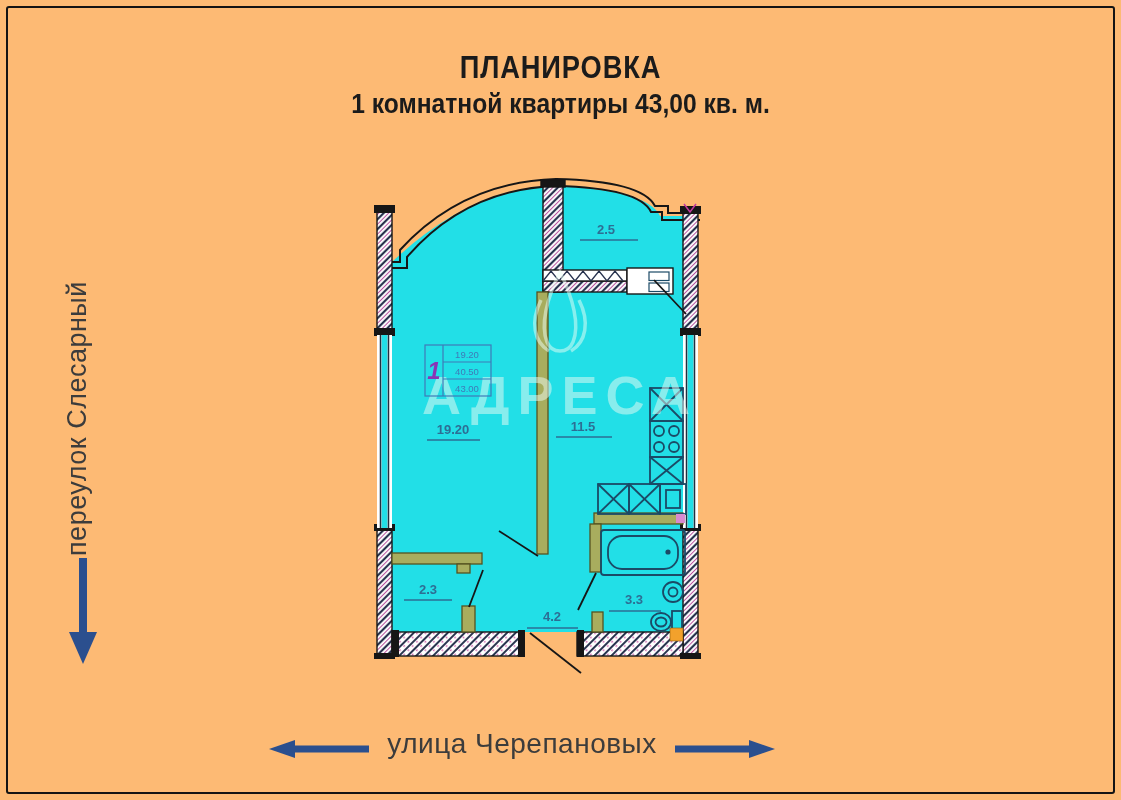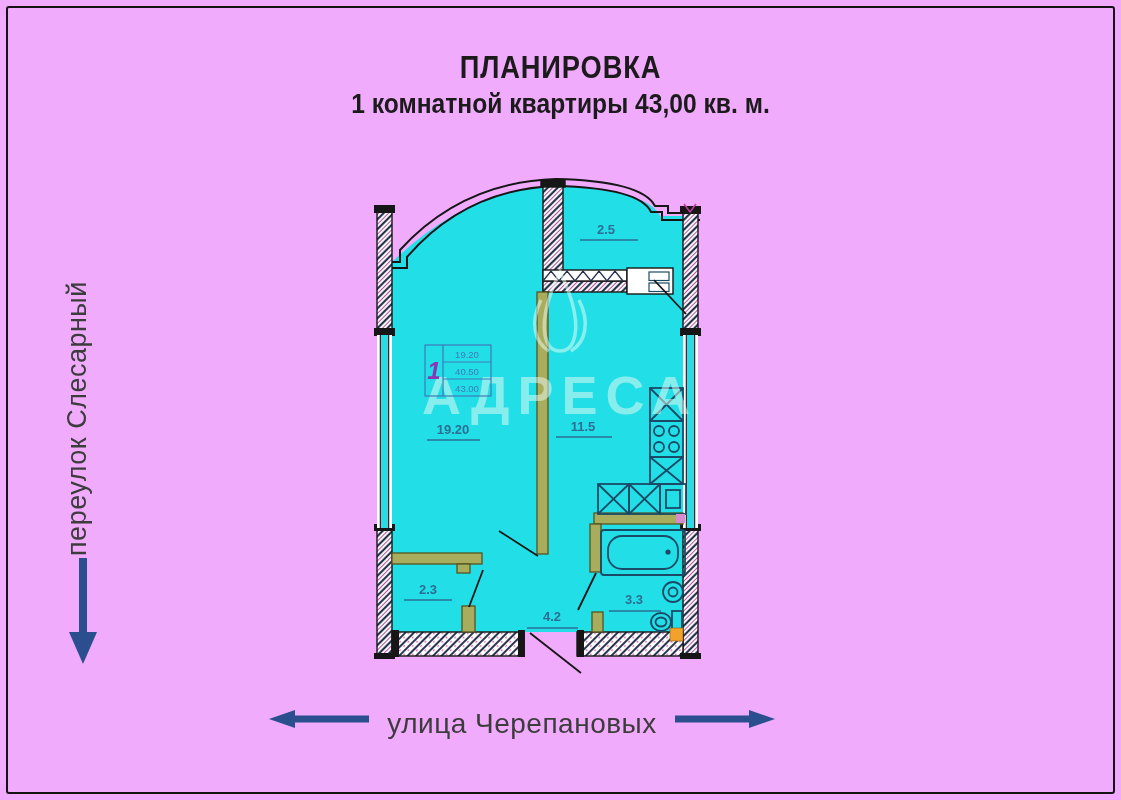--- a/index.html
+++ b/index.html
@@ -1,17 +1,17 @@
 <!DOCTYPE html>
 <html><head>
 <meta charset="utf-8">
 <style>
   html,body{margin:0;padding:0;background:#888;}
   .canvas{
-    position:relative;width:1121px;height:800px;background:#f0abfc;
+    position:relative;width:1121px;height:800px;background:#fdba74;
     font-family:"Liberation Sans", sans-serif;overflow:hidden;
   }
   .frame{
     position:absolute;left:6px;top:6px;right:6px;bottom:6px;
     border:2px solid #141414;border-radius:3px;pointer-events:none;
   }
   .title{
     position:absolute;left:0;top:50px;width:1121px;text-align:center;color:#1b1b1b;
   }
   .title .l1{
@@ -20,21 +20,21 @@
   .title .l2{
     font-size:28px;font-weight:bold;margin-top:2px;transform:scaleX(.88);transform-origin:center;
   }
   .left-street{
     position:absolute;left:62px;top:556px;transform:rotate(-90deg);transform-origin:0 0;
     font-size:27px;color:#3c3c3c;white-space:nowrap;width:270px;letter-spacing:.5px;
   }
   .left-arrow{position:absolute;left:62px;top:556px;}
   .bottom-street{
     position:absolute;left:0;top:708px;width:1044px;height:52px;
-    display:flex;align-items:flex-start;justify-content:center;gap:18px;
+    display:flex;align-items:flex-end;justify-content:center;gap:18px;
   }
   .bottom-street .name{font-size:28px;color:#3c3c3c;letter-spacing:.5px;}
   .plan{position:absolute;left:355px;top:165px;}
   .lbl{fill:#2d6e94;font-size:13px;font-weight:bold;}
   .ulin{stroke:#2d6e94;stroke-width:1.3;}
   .door{stroke:#161616;stroke-width:1.8;}
   .fix{stroke:#1b4a66;stroke-width:1.8;fill:none;}
   .stampline{stroke:#3f7ab8;stroke-width:1.2;fill:none;}
   .stamptxt{fill:#3f7ab8;font-size:9.5px;}
 </style>

